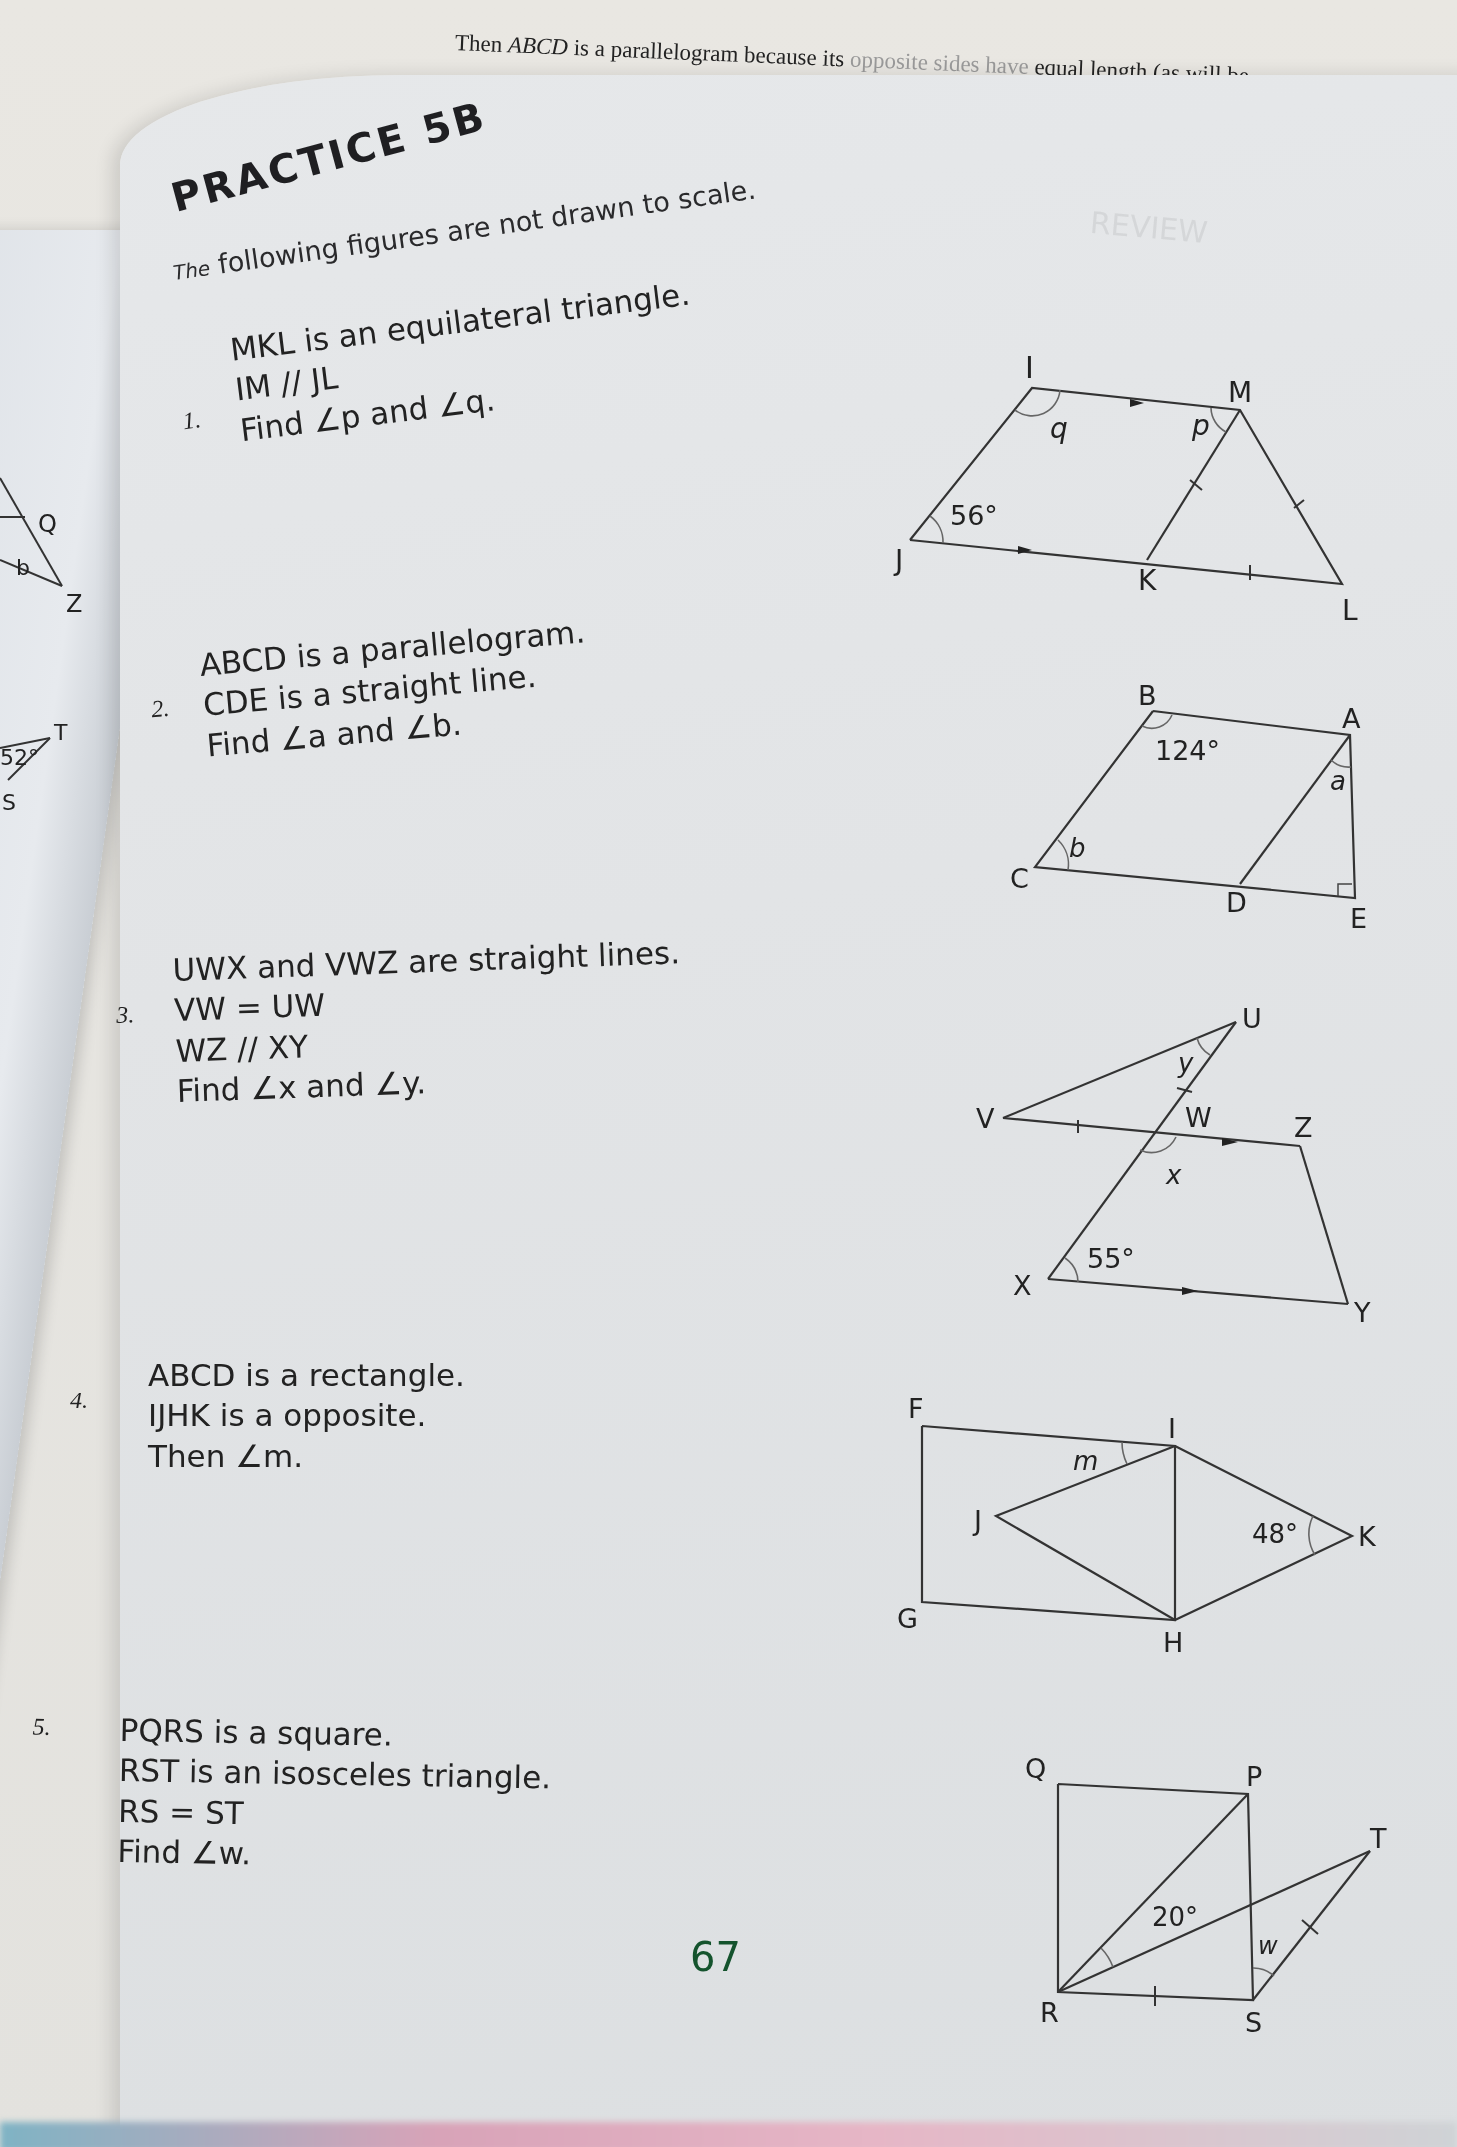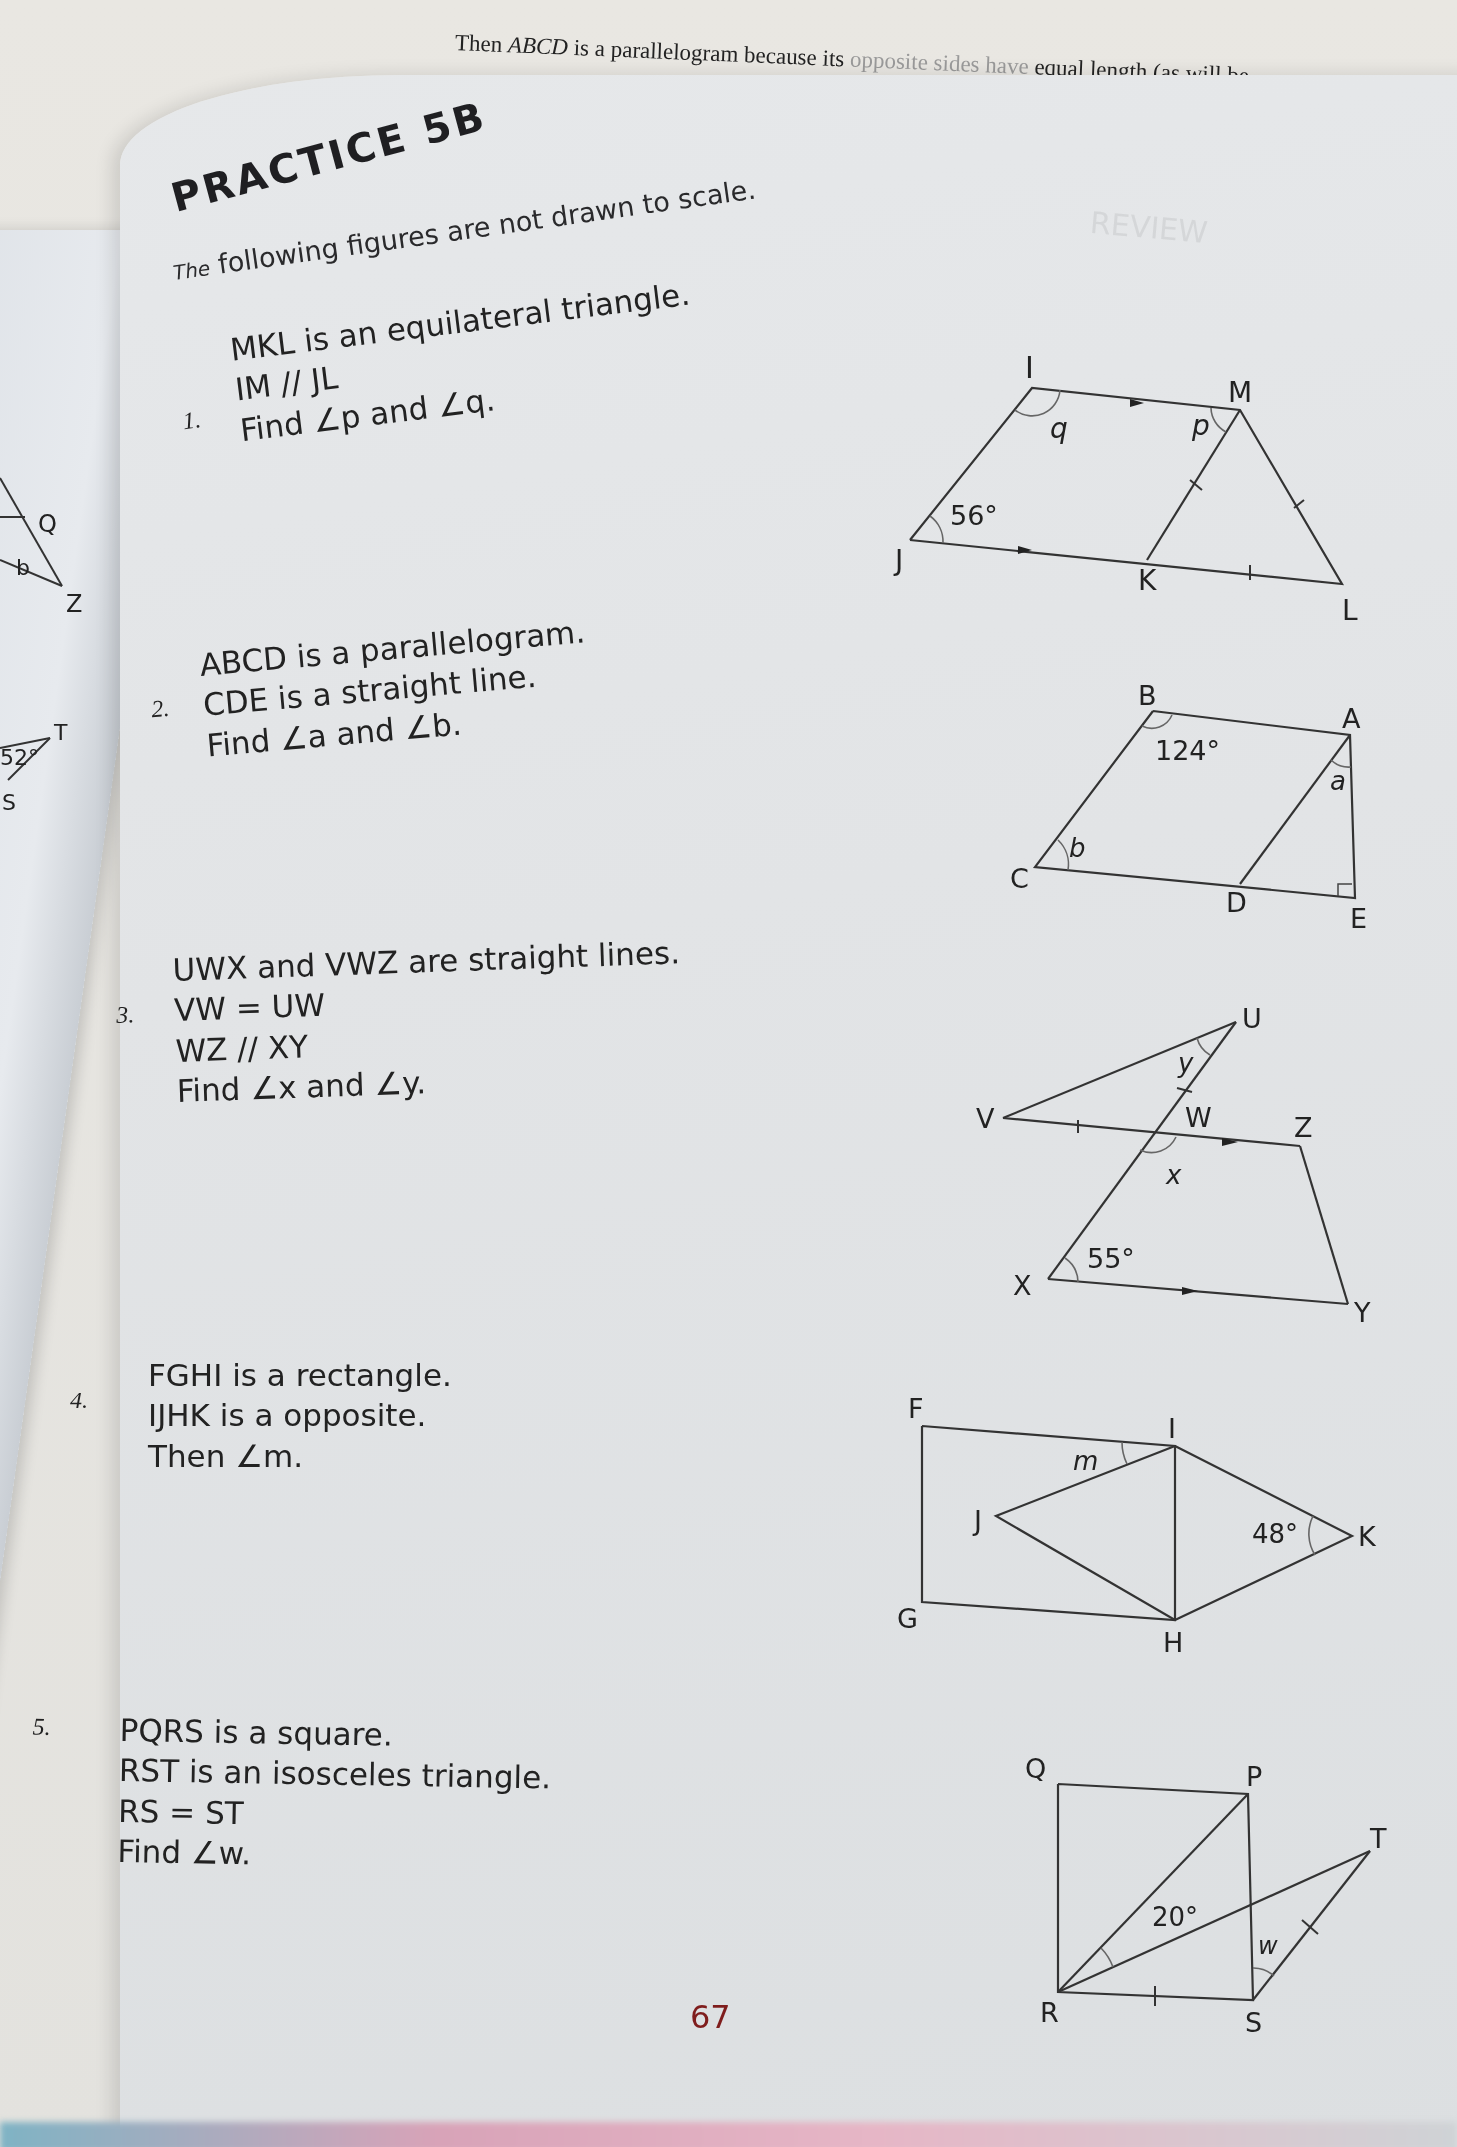--- a/index.html
+++ b/index.html
@@ -49,21 +49,21 @@
   .q .num { position: absolute; font-family: "Liberation Serif", serif; font-size: 24px; font-style: italic; }
   .q1 { left: 228px; top: 330px; transform: rotate(-7deg); transform-origin: left top; }
   .q2 { left: 198px; top: 645px; transform: rotate(-5deg); transform-origin: left top; }
   .q3 { left: 172px; top: 950px; transform: rotate(-2deg); transform-origin: left top; }
   .q4 { left: 148px; top: 1355px; }
   .q5 { left: 120px; top: 1710px; transform: rotate(1deg); transform-origin: left top; }
   .q-line { display: block; }
   .figure { position: absolute; }
   svg text { font-family: "DejaVu Sans", sans-serif; fill: #222; }
   .page-number {
-    position: absolute; left: 690px; top: 1998px; font-size: 32px; color: #7f1d1d;
+    position: absolute; left: 690px; top: 1934px; font-size: 40px; color: #14532d;
   }
   .bottom-fabric {
     position: absolute; left: 0; top: 2122px; width: 1457px; height: 30px;
     background: linear-gradient(90deg, #7fb3c4 0%, #d8a3b8 30%, #e6b6c6 60%, #cfd3d6 100%);
     filter: blur(3px);
   }
   .ghost {
     position: absolute; color: rgba(120,120,120,0.14); font-size: 30px; white-space: nowrap;
   }
 </style>
@@ -181,21 +181,21 @@
   <text x="344" y="137" font-size="27">Z</text>
   <text x="63" y="295" font-size="27">X</text>
   <text x="404" y="322" font-size="27">Y</text>
   <text x="228" y="72" font-size="26" font-style="italic">y</text>
   <text x="216" y="184" font-size="26" font-style="italic">x</text>
   <text x="137" y="268" font-size="27">55°</text>
 </svg>
 
 <div class="q q4">
   <span class="num" style="left:-78px;top:30px">4.</span>
-  <span class="q-line">FGHI is a rectangle.</span>
+  <span class="q-line">ABCD is a rectangle.</span>
   <span class="q-line">IJHK is a opposite.</span>
   <span class="q-line">Then ∠m.</span>
 </div>
 
 <svg class="figure" style="left:880px;top:1380px" width="500" height="300">
   <polyline points="42,46 295,66 295,240 42,222 42,46" fill="none" stroke="#333" stroke-width="2.2"></polyline>
   <polyline points="295,66 116,136 295,240 472,156 295,66" fill="none" stroke="#333" stroke-width="2.2"></polyline>
   <path d="M242,62 A50,50 0 0 0 247,84" fill="none" stroke="#666" stroke-width="1.6"></path>
   <path d="M433,136 A40,40 0 0 0 435,175" fill="none" stroke="#666" stroke-width="1.6"></path>
   <text x="28" y="38" font-size="27">F</text>

